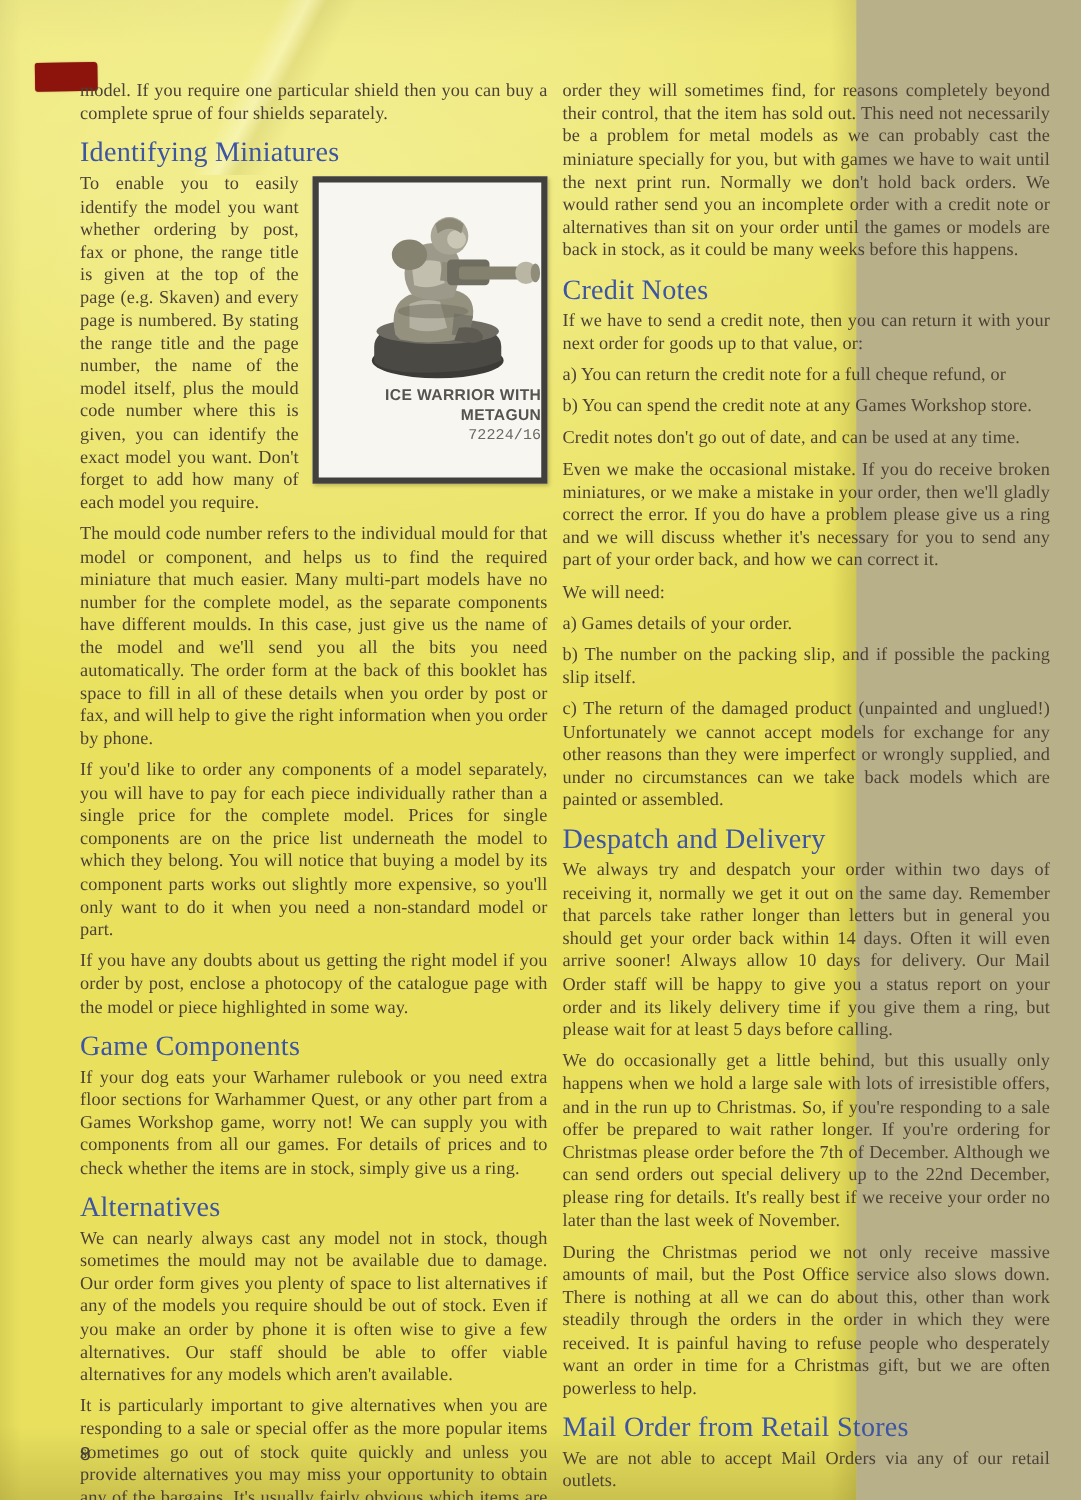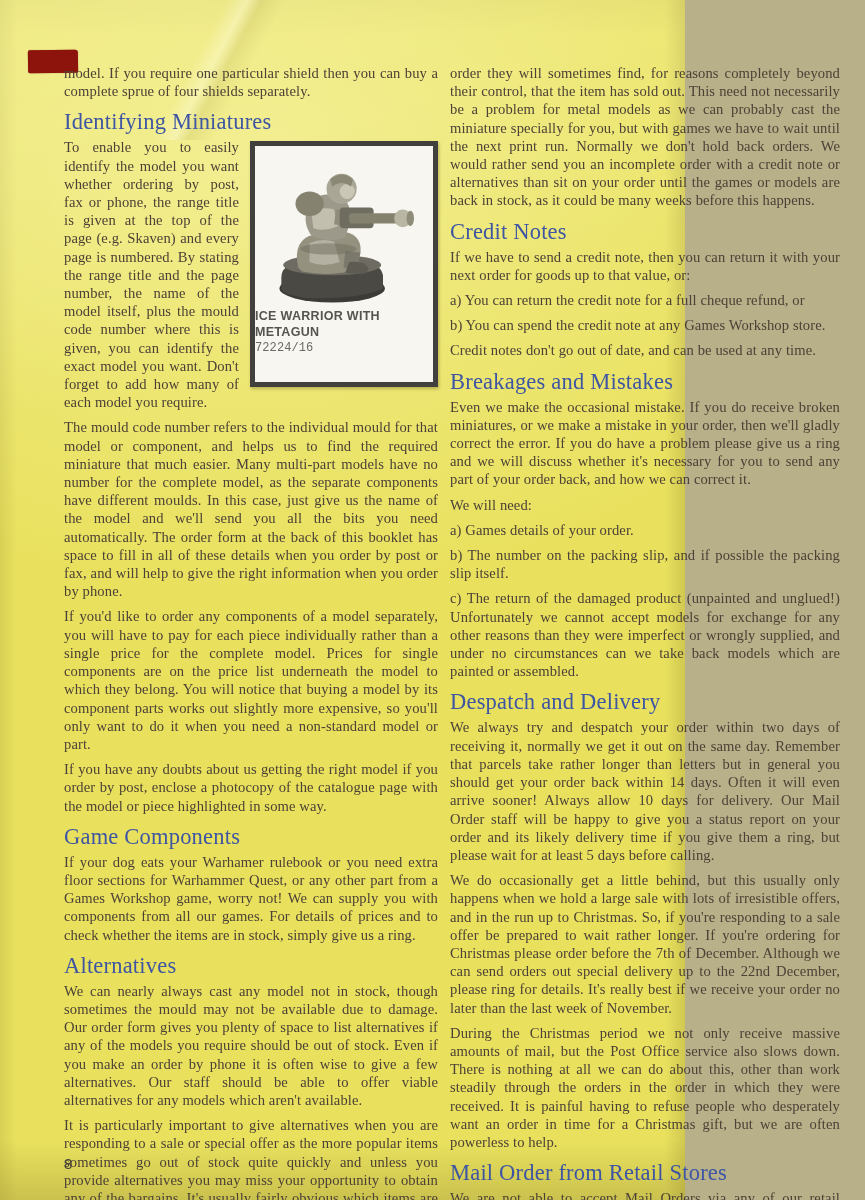--- a/index.html
+++ b/index.html
@@ -31,21 +31,21 @@
   .col-right{left:450px;width:390px;}
   .col p{margin:0 0 7px 0;}
   .col h2{
     font-size:22.5px;line-height:25px;margin:9px 0 4px 0;
     color:var(--head,#3d55a3);font-weight:normal;letter-spacing:.2px;
   }
   .figure-box{
     float:right;width:178px;height:236px;margin:3px 0 6px 11px;
     background:#f7f6f1;border:5px solid var(--frame,#41403c);
     box-shadow:1px 2px 3px rgba(90,80,20,.35);
-    display:flex;flex-direction:column;align-items:flex-start;
+    display:flex;flex-direction:column;align-items:flex-end;
   }
   .figure-photo{flex:0 0 auto;margin-top:10px;}
   .figure-caption{
     font-family:"Liberation Sans", sans-serif;font-weight:bold;
     font-size:12.5px;line-height:16px;color:#55544e;text-align:center;letter-spacing:.3px;
   }
   .figure-code{
     font-family:Liberation Mono, monospace;font-size:12px;line-height:15px;
     color:#6b6a62;text-align:center;margin-top:1px;
   }
@@ -109,21 +109,20 @@
       <p>We can nearly always cast any model not in stock, though sometimes the mould may not be available due to damage. Our order form gives you plenty of space to list alternatives if any of the models you require should be out of stock. Even if you make an order by phone it is often wise to give a few alternatives. Our staff should be able to offer viable alternatives for any models which aren't available.</p>
       <p>It is particularly important to give alternatives when you are responding to a sale or special offer as the more popular items sometimes go out of stock quite quickly and unless you provide alternatives you may miss your opportunity to obtain any of the bargains. It's usually fairly obvious which items are going to sell our first!</p>
     </div>
   <div class="col col-right">
       <p>order they will sometimes find, for reasons completely beyond their control, that the item has sold out. This need not necessarily be a problem for metal models as we can probably cast the miniature specially for you, but with games we have to wait until the next print run. Normally we don't hold back orders. We would rather send you an incomplete order with a credit note or alternatives than sit on your order until the games or models are back in stock, as it could be many weeks before this happens.</p>
       <h2>Credit Notes</h2>
       <p>If we have to send a credit note, then you can return it with your next order for goods up to that value, or:</p>
       <p>a) You can return the credit note for a full cheque refund, or</p>
       <p>b) You can spend the credit note at any Games Workshop store.</p>
       <p>Credit notes don't go out of date, and can be used at any time.</p>
-      <h2>Breakages and Mistakes</h2>
       <p>Even we make the occasional mistake. If you do receive broken miniatures, or we make a mistake in your order, then we'll gladly correct the error. If you do have a problem please give us a ring and we will discuss whether it's necessary for you to send any part of your order back, and how we can correct it.</p>
       <p>We will need:</p>
       <p>a) Games details of your order.</p>
       <p>b) The number on the packing slip, and if possible the packing slip itself.</p>
       <p>c) The return of the damaged product (unpainted and unglued!) Unfortunately we cannot accept models for exchange for any other reasons than they were imperfect or wrongly supplied, and under no circumstances can we take back models which are painted or assembled.</p>
       <h2>Despatch and Delivery</h2>
       <p>We always try and despatch your order within two days of receiving it, normally we get it out on the same day. Remember that parcels take rather longer than letters but in general you should get your order back within 14 days. Often it will even arrive sooner! Always allow 10 days for delivery. Our Mail Order staff will be happy to give you a status report on your order and its likely delivery time if you give them a ring, but please wait for at least 5 days before calling.</p>
       <p>We do occasionally get a little behind, but this usually only happens when we hold a large sale with lots of irresistible offers, and in the run up to Christmas. So, if you're responding to a sale offer be prepared to wait rather longer. If you're ordering for Christmas please order before the 7th of December. Although we can send orders out special delivery up to the 22nd December, please ring for details. It's really best if we receive your order no later than the last week of November.</p>
       <p>During the Christmas period we not only receive massive amounts of mail, but the Post Office service also slows down. There is nothing at all we can do about this, other than work steadily through the orders in the order in which they were received. It is painful having to refuse people who desperately want an order in time for a Christmas gift, but we are often powerless to help.</p>
       <h2>Mail Order from Retail Stores</h2>

